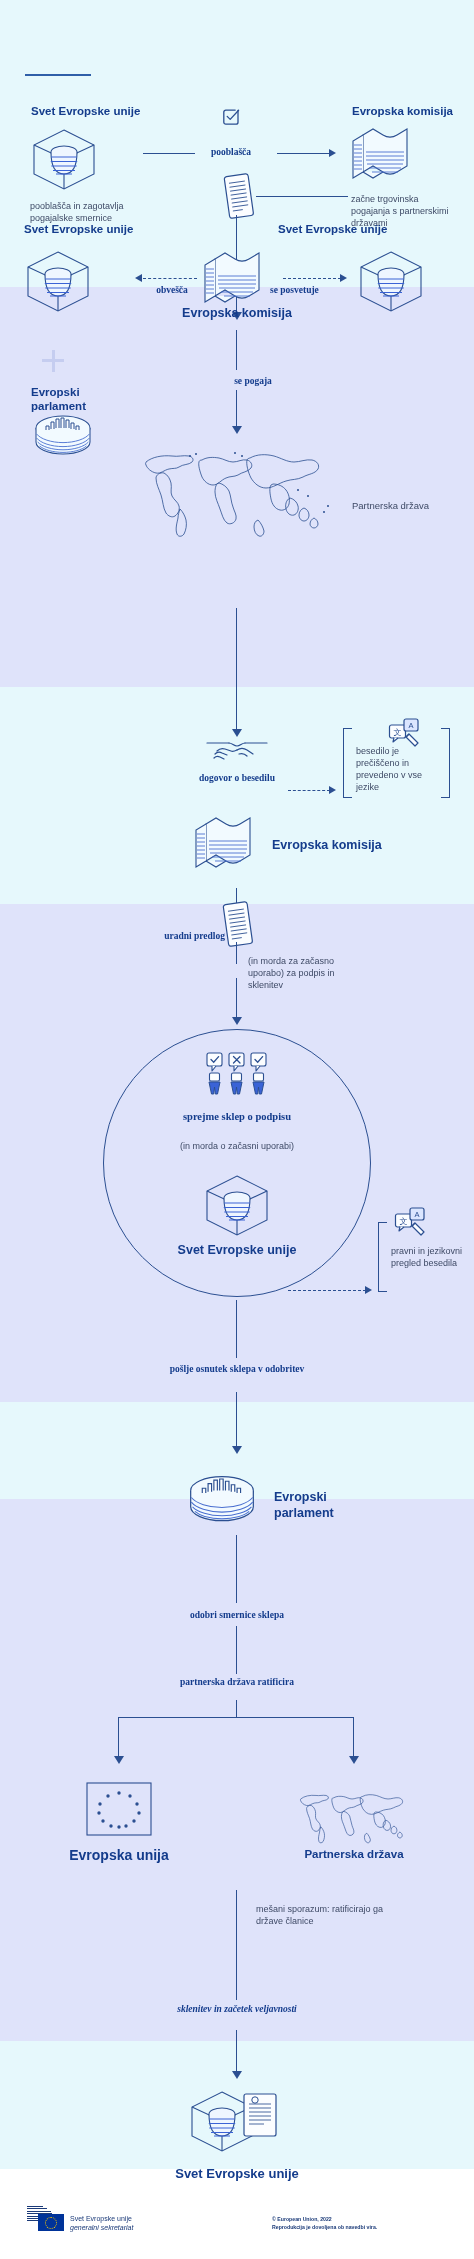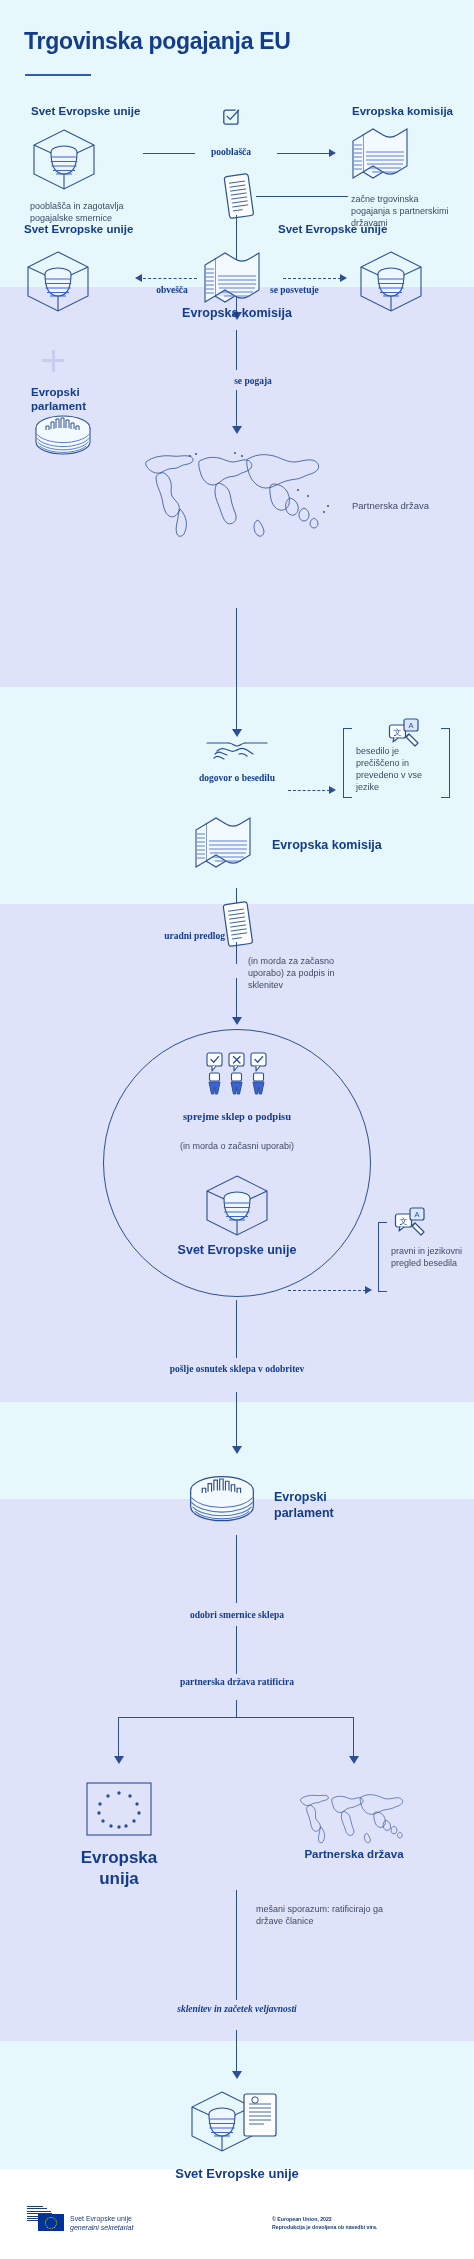--- a/index.html
+++ b/index.html
@@ -121,21 +121,20 @@
 
   <div class="band band-a b1"></div>
   <div class="band band-b b2"></div>
   <div class="band band-a b3"></div>
   <div class="band band-b b4"></div>
   <div class="band band-a b5"></div>
   <div class="band band-b b6"></div>
   <div class="band band-a b7"></div>
   <div class="band footer-band"></div>
 
-  <div class="title">Trgovinska pogajanja EU</div>
   <div class="title-rule"></div>
 
   <div class="inst" style="left:31px; top:104px; width:120px;">Svet Evropske unije</div>
 
   <span class="ico" style="left:28px; top:126px;">
     <svg width="72" height="66" viewBox="0 0 72 66">
       <g fill="none" stroke="#2b4f91" stroke-width="1.1">
         <path d="M36 4 66 19 66 48 36 63 6 48 6 19Z"></path>
         <path d="M6 19 36 33 66 19M36 33 36 63"></path>
       </g>
@@ -507,21 +506,21 @@
           <circle cx="40" cy="44" r="1.7"></circle>
         <circle cx="33" cy="45" r="1.7"></circle>
           <circle cx="25" cy="44" r="1.7"></circle>
         <circle cx="17" cy="39" r="1.7"></circle>
           <circle cx="13" cy="31" r="1.7"></circle>
         <circle cx="14" cy="22" r="1.7"></circle>
           <circle cx="22" cy="14" r="1.7"></circle>
       </g>
     </svg>
   </span>
-  <div class="inst c" style="left:119px; top:1847px; width:120px; font-size:17px;">Evropska unija</div>
+  <div class="inst c" style="left:119px; top:1847px; width:120px; font-size:14px;">Evropska unija</div>
 
   <span class="ico" style="left:292px; top:1786px;">
     <svg width="126" height="62" viewBox="0 0 200 105">
       <g fill="none" stroke="#2b4f91" stroke-width="1.1" stroke-linejoin="round">
         <path d="M8 22c6-5 16-7 26-6 6 1 11-1 17 0 4 1 5 4 3 6-3 3-9 2-13 5-3 2-6 1-10 2
                  -5 1-8 5-13 4-5-1-9-5-10-8-1-2 0-2 0-3Z"></path>
         <path d="M26 33c4 2 6 6 7 10 1 5-1 9 1 13 2 4 6 6 7 10 1 4-1 8-4 10-3 2-7 0-9-3
                  -3-5-3-12-5-18-2-6-5-11-5-17 0-3 4-6 8-5Z"></path>
         <path d="M42 69c3 3 5 7 6 11 1 5 0 10-2 14-2 3-6 3-7 0-2-5 0-11 1-16 0-3 1-6 2-9Z"></path>
         <path d="M64 20c5-3 11-3 17-2 5 1 9 4 14 4 5 0 9-3 14-2 4 1 6 5 4 8-3 4-9 4-13 7

